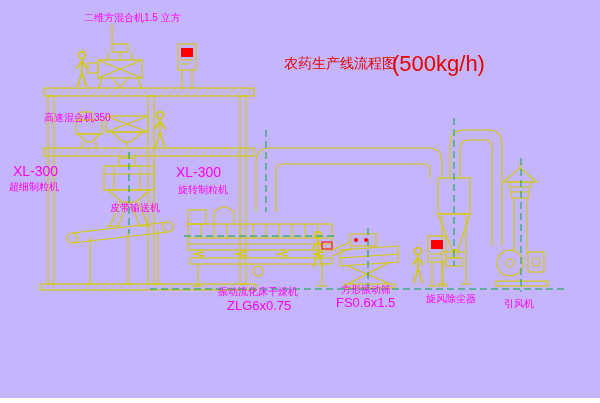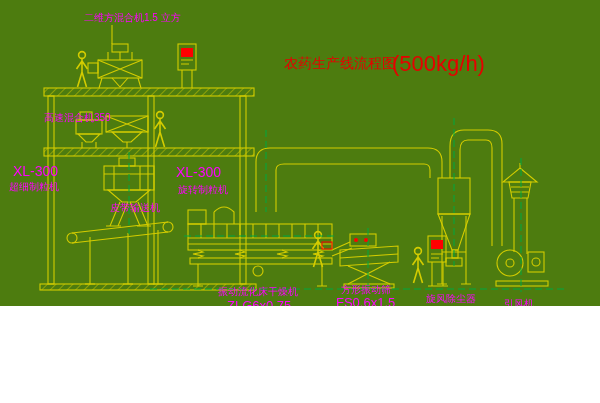--- a/index.html
+++ b/index.html
@@ -1,16 +1,16 @@
 <!DOCTYPE html>
 <html><head>
 <meta charset="utf-8">
 <style>
   html,body{margin:0;padding:0;background:#ffffff}
-  .stage{position:relative;width:600px;height:306px;background:#4d7c0f;overflow:hidden}
+  .stage{position:relative;width:600px;height:398px;background:#c4b5fd;overflow:hidden}
   svg{display:block}
   svg text{font-family:"Liberation Sans",sans-serif}
   .lbl{font-size:10px}
   .model{font-size:13px}
   .xl{font-size:14px}
   .title-main{font-size:14px}
   .title-cap{font-size:22px}
 </style>
 </head>
 <body>

